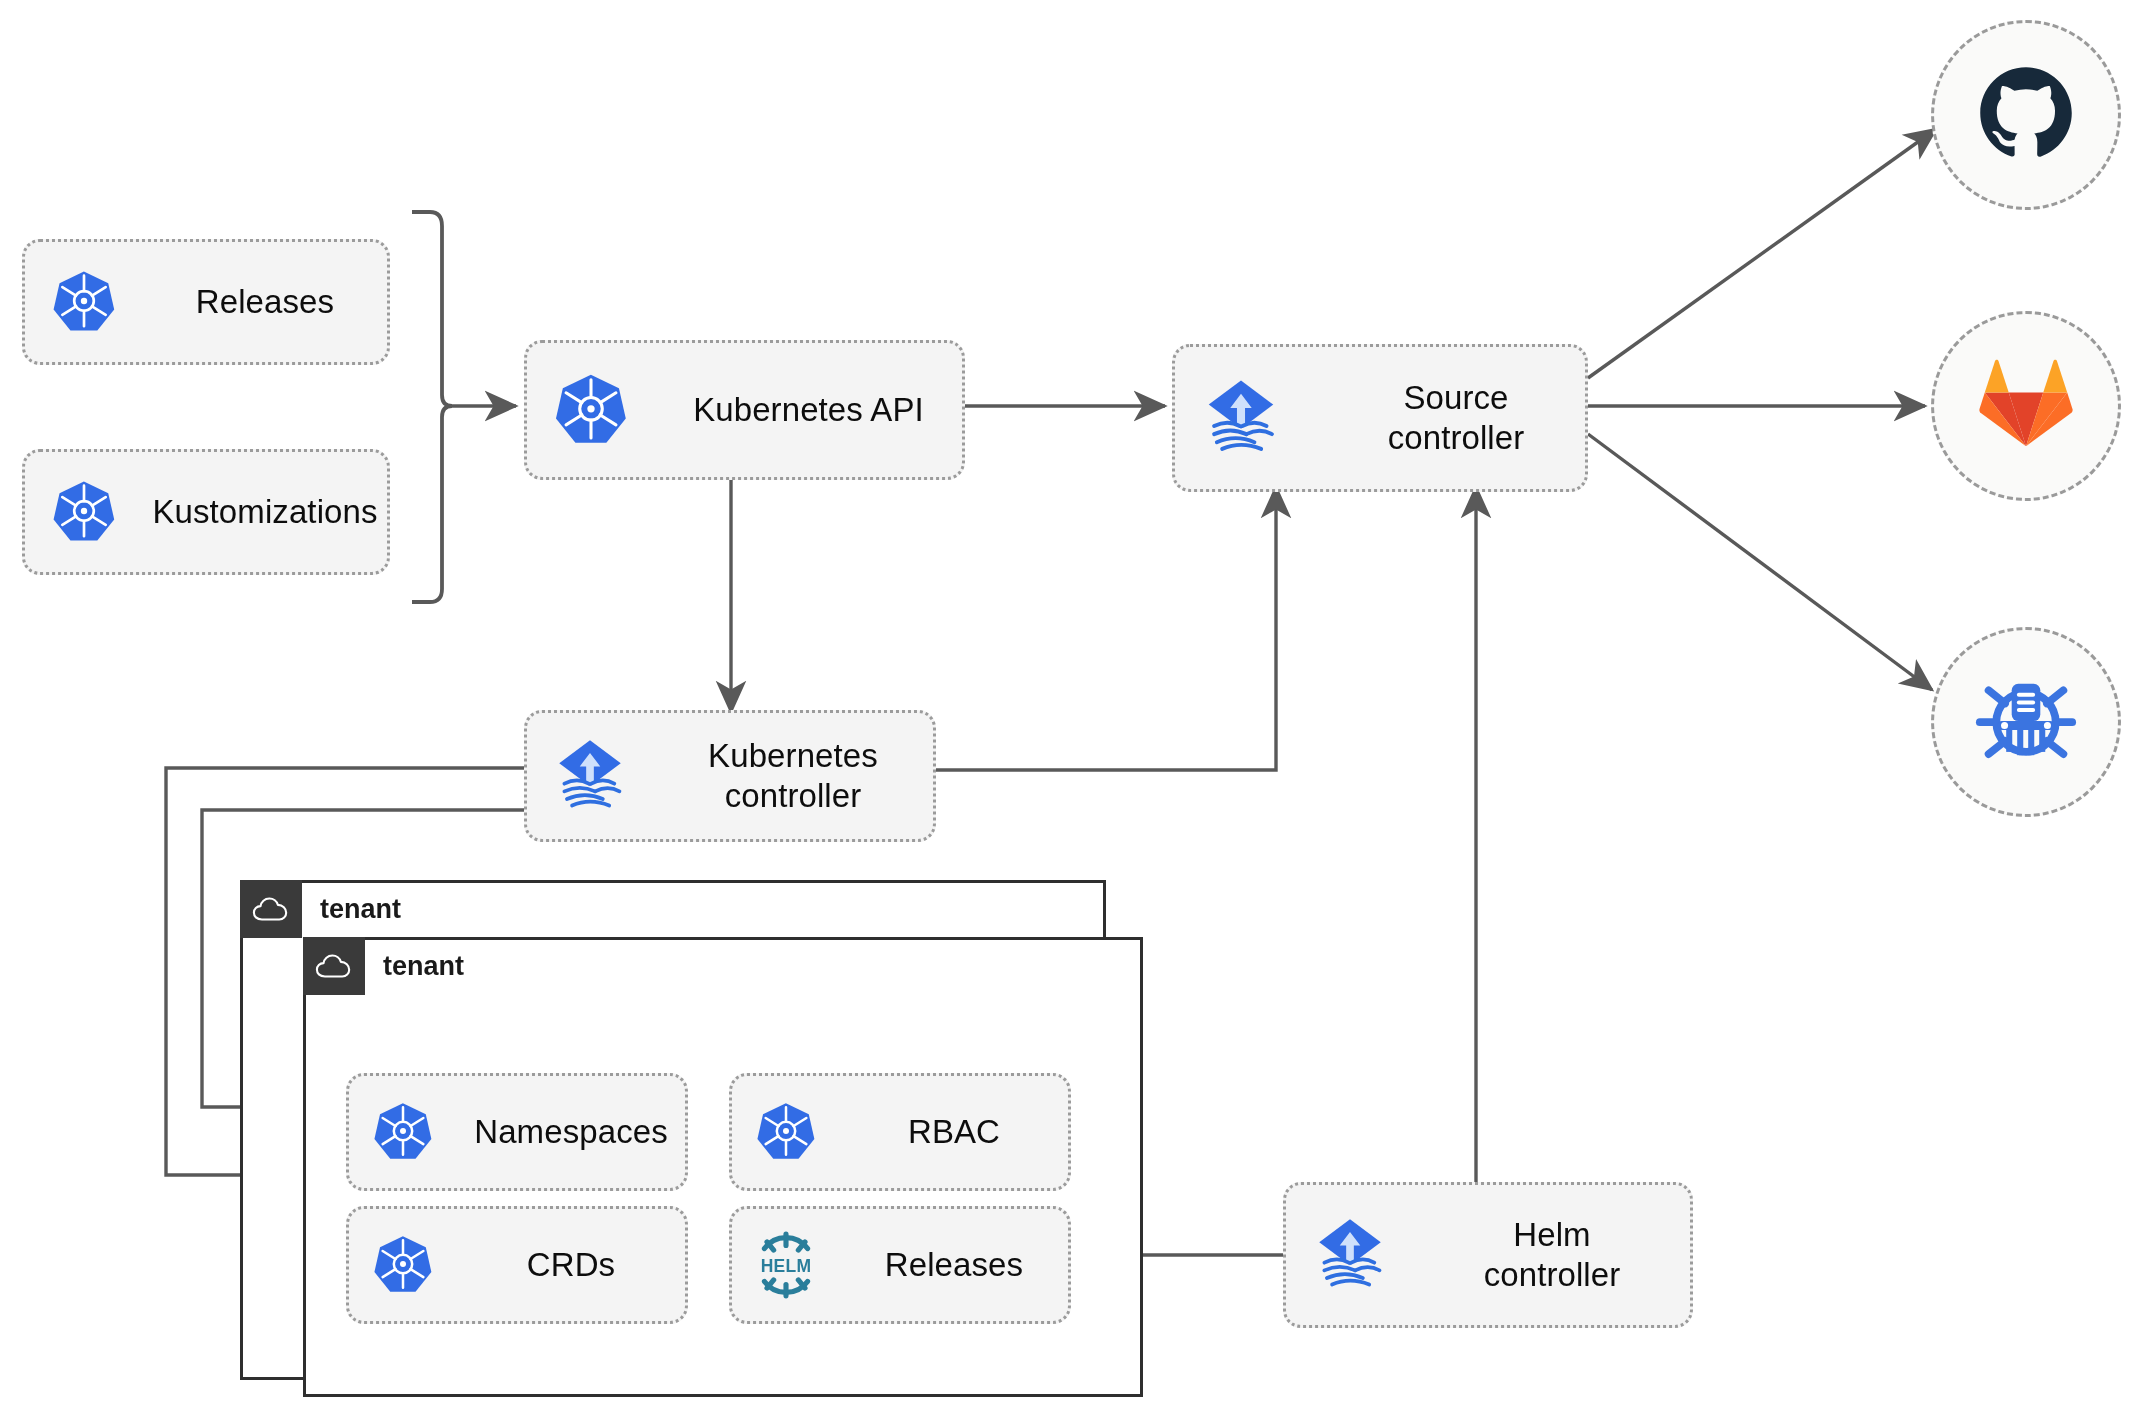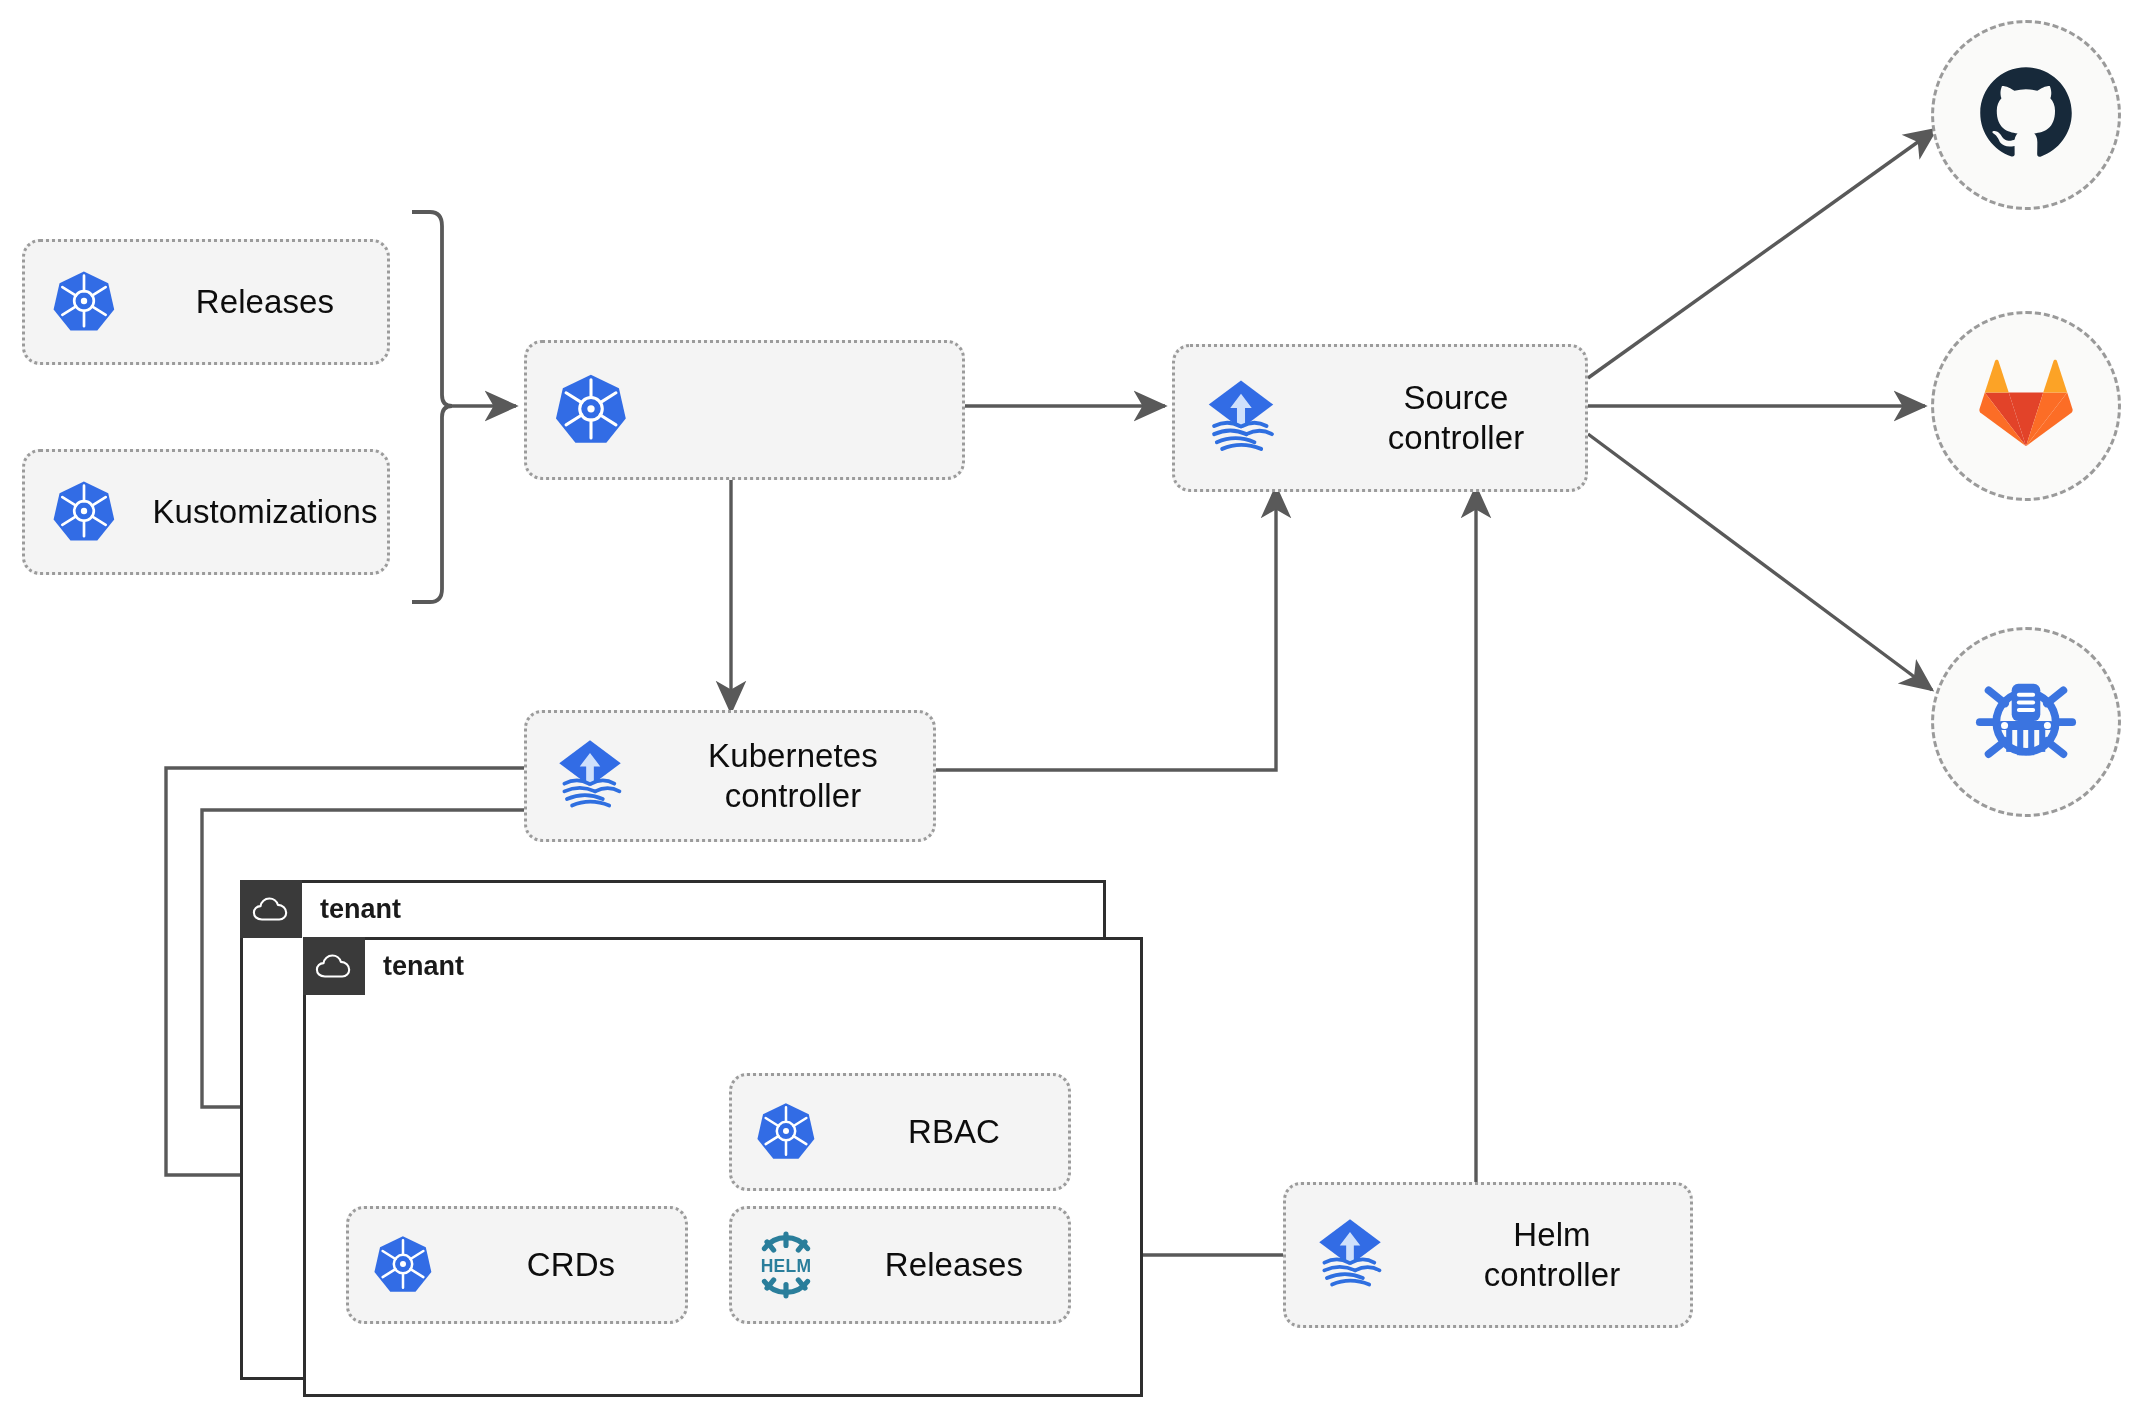--- a/index.html
+++ b/index.html
@@ -151,20 +151,21 @@
         <g fill="none" stroke="#fff" stroke-width="2.6" stroke-linecap="round">
           <circle cx="32" cy="31" r="9.5"></circle>
           <path d="M32 6.5 L32 21.5 M32 40.5 L32 55.5
                    M11 17.5 L24.2 25.8 M39.8 36.2 L53 44.5
                    M11 44.5 L24.2 36.2 M39.8 25.8 L53 17.5"></path>
         </g>
         <circle cx="32" cy="31" r="3.1" fill="#fff"></circle>
       </g>
         </svg>
     </span>
+    <span class="lbl">Kubernetes API</span>
   </div>
 
   <div class="node" style="left:1172px;top:344px;width:416px;height:148px;gap:20px;">
     <span class="ico" style="width:132px;">
       <svg width="86" height="86" viewBox="0 0 64 64">
         <path d="M32 4 L56 22 L32 40 L8 22 Z" fill="#326ce5"></path>
         <path d="M32 14 L40 24.5 L35 24.5 L35 38 L29 38 L29 24.5 L24 24.5 Z" fill="#cfe0fb"></path>
         <g stroke="#2f6fe0" stroke-width="2.9" stroke-linecap="round" fill="none">
           <path d="M12 38 Q22 33 31 38"></path>
           <path d="M12 44 Q24 38.5 36 44"></path>
@@ -235,20 +236,37 @@
       <div class="tenant-badge">
         <svg width="38" height="28" viewBox="0 0 40 28">
           <path d="M10.5 25 C4.8 25 2 21.6 2 17.8 C2 14 5 11 9 11
                    C9.6 6.5 13.4 3 18.3 3 C22.6 3 26.2 5.8 27.3 9.7
                    C32.2 9.9 36 13.6 36 18 C36 22 32.8 25 28.7 25 Z" fill="none" stroke="#fff" stroke-width="2.2" stroke-linejoin="round"></path>
         </svg>
       </div>
       <span class="tenant-name">tenant</span>
     </div>
 
+    <div class="node" style="left:40px;top:133px;width:342px;height:118px;">
+      <span class="ico" style="width:108px;">
+        <svg width="62" height="62" viewBox="0 0 64 64">
+            <g>
+          <path d="M32 2.6 L57.4 14.8 L63.6 42.2 L46 64 L18 64 L0.4 42.2 L6.6 14.8 Z" transform="scale(0.93) translate(2.3,0)" fill="#326ce5"></path>
+          <g fill="none" stroke="#fff" stroke-width="2.6" stroke-linecap="round">
+            <circle cx="32" cy="31" r="9.5"></circle>
+            <path d="M32 6.5 L32 21.5 M32 40.5 L32 55.5
+                     M11 17.5 L24.2 25.8 M39.8 36.2 L53 44.5
+                     M11 44.5 L24.2 36.2 M39.8 25.8 L53 17.5"></path>
+          </g>
+          <circle cx="32" cy="31" r="3.1" fill="#fff"></circle>
+        </g>
+          </svg>
+      </span>
+      <span class="lbl">Namespaces</span>
+    </div>
 
     <div class="node" style="left:40px;top:266px;width:342px;height:118px;">
       <span class="ico" style="width:108px;">
         <svg width="62" height="62" viewBox="0 0 64 64">
             <g>
           <path d="M32 2.6 L57.4 14.8 L63.6 42.2 L46 64 L18 64 L0.4 42.2 L6.6 14.8 Z" transform="scale(0.93) translate(2.3,0)" fill="#326ce5"></path>
           <g fill="none" stroke="#fff" stroke-width="2.6" stroke-linecap="round">
             <circle cx="32" cy="31" r="9.5"></circle>
             <path d="M32 6.5 L32 21.5 M32 40.5 L32 55.5
                      M11 17.5 L24.2 25.8 M39.8 36.2 L53 44.5

